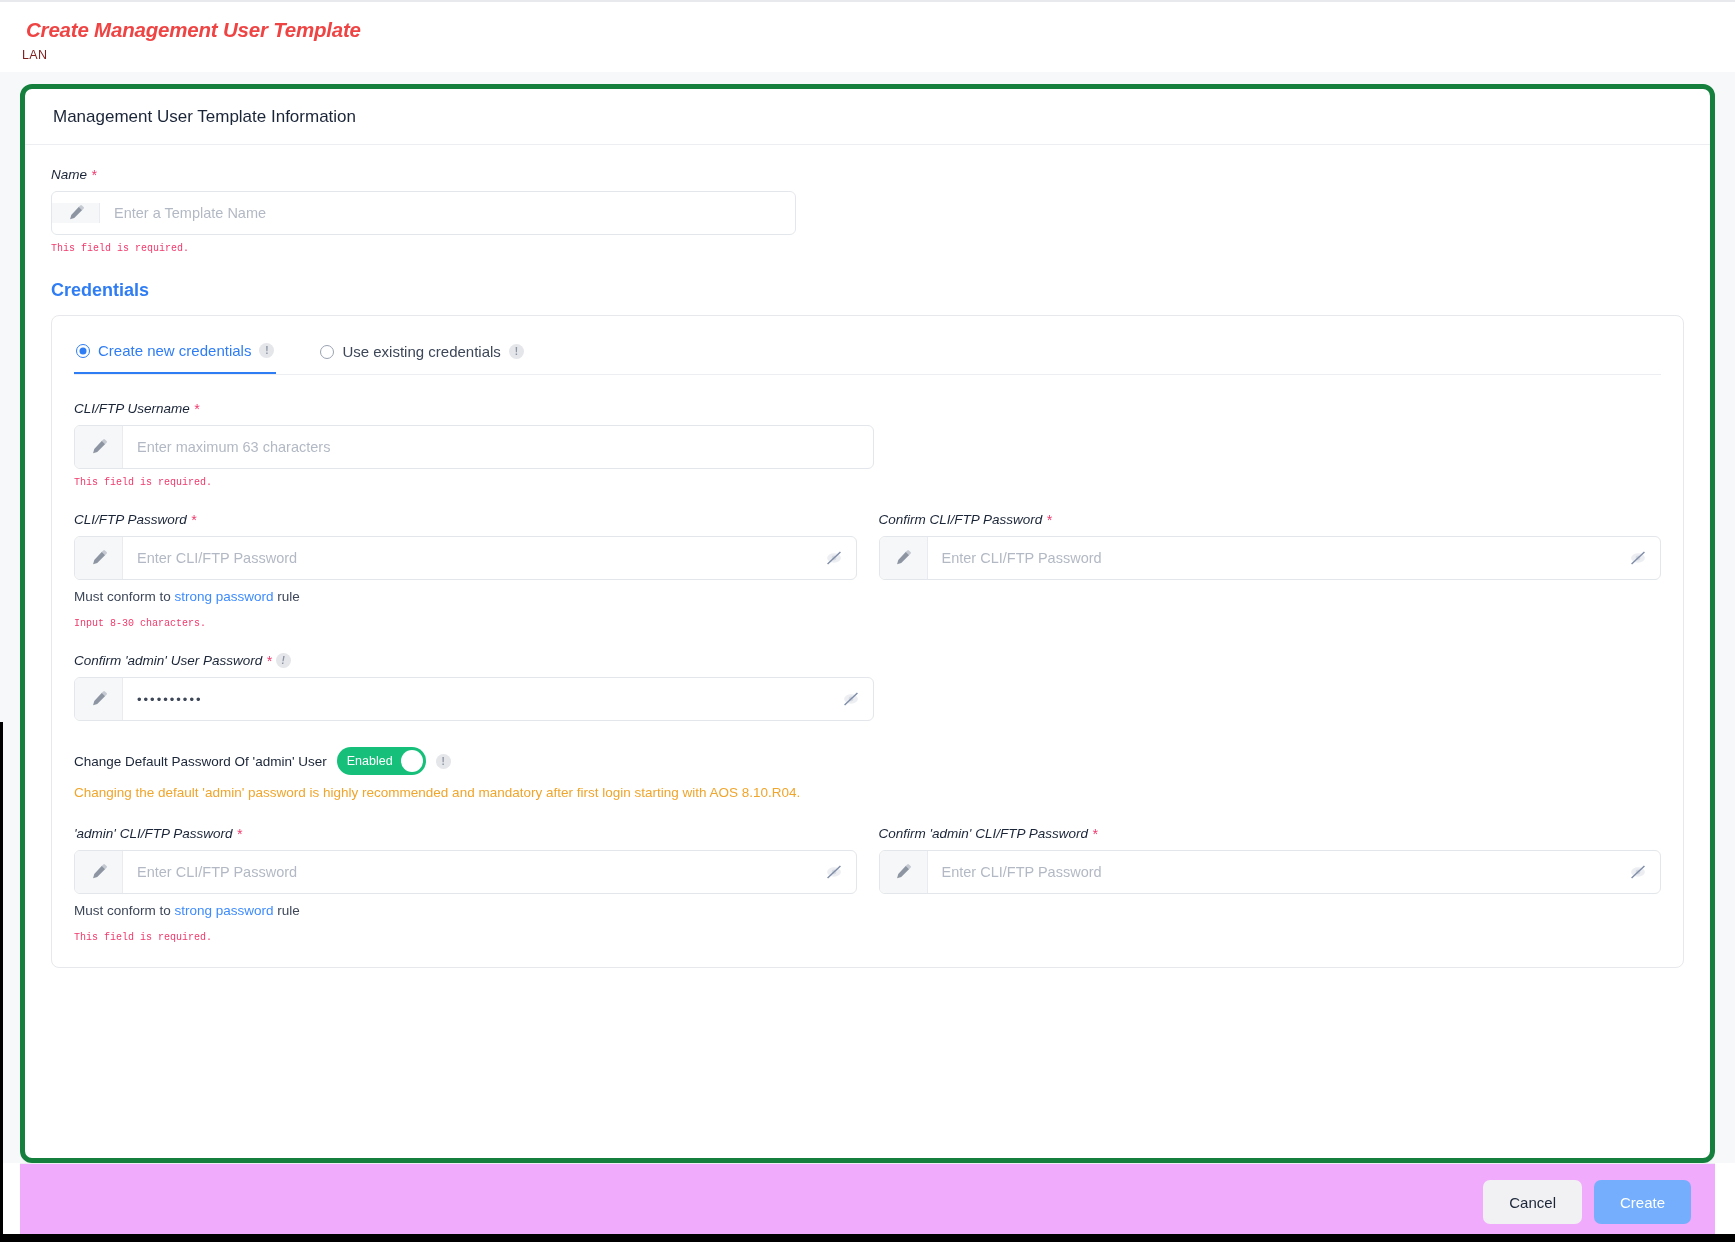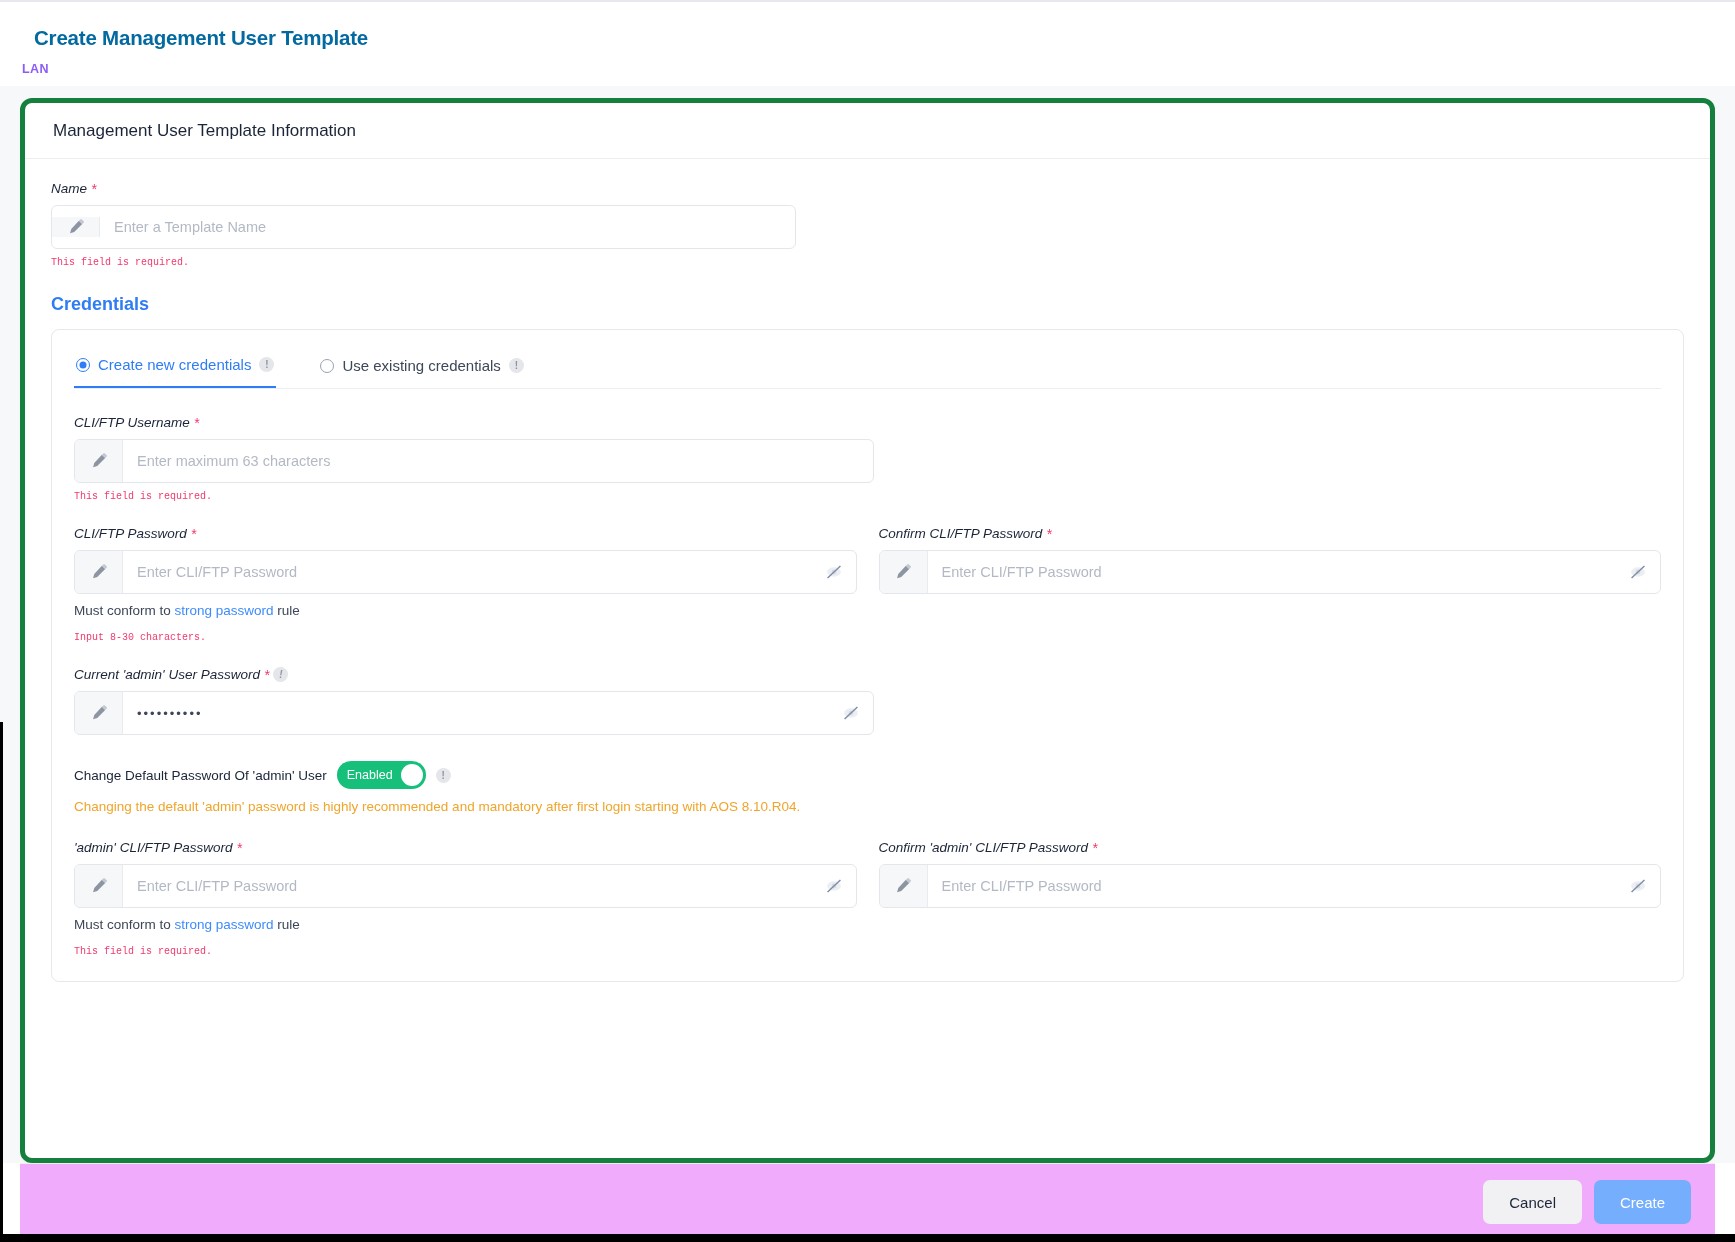--- a/index.html
+++ b/index.html
@@ -37,31 +37,32 @@
     background: #e8e9ec;
   }
 
   
   .header {
     padding: 14px 22px 10px 22px;
     background: #ffffff;
     flex: 0 0 auto;
   }
   .header h1 {
-    margin: 12px;
+    margin: 4px;
     font-size: 20.5px;
     font-weight: bold;
-    color: #0369a1;
+    color: #ef4444;
     letter-spacing: -0.2px;
+    font-style: italic;
   }
   .header .sub {
     margin-top: 6px;
     font-size: 12.5px;
-    font-weight: bold;
-    color: #8b5cf6;
+    font-weight: normal;
+    color: #7f1d1d;
     letter-spacing: 0.4px;
   }
 
   
   .body-area {
     flex: 1 1 auto;
     background: #f7f8f9;
     padding: 12px 20px 0 20px;
     position: relative;
     overflow: hidden;
@@ -370,21 +371,21 @@
                     <circle cx="12" cy="12" r="2.6" fill="#d6dae1"></circle>
                     <line x1="5" y1="18.5" x2="19" y2="5.5" stroke="#7f8da8" stroke-width="1.6"></line>
                   </svg>
                 </span>
               </div>
             </div>
           </div>
 
           <div style="margin-top:24px;">
             <div class="field-label">
-              <span>Current 'admin' User Password</span>
+              <span>Confirm 'admin' User Password</span>
               <span class="req">*</span>
               <span class="info-i">!</span>
             </div>
             <div class="input-wrap" style="max-width:800px;">
               <span class="input-addon">
                 <svg width="20" height="20" viewBox="0 0 24 24" fill="none">
                   <path d="M15.5 4.5l4 4-9.6 9.6-5 1.4 1.4-5z" fill="#8d95a3"></path>
                   <path d="M15.5 4.5l4 4 1.6-1.6a1.4 1.4 0 000-2l-2-2a1.4 1.4 0 00-2 0z" fill="#c5cad2"></path>
                 </svg>
               </span>

